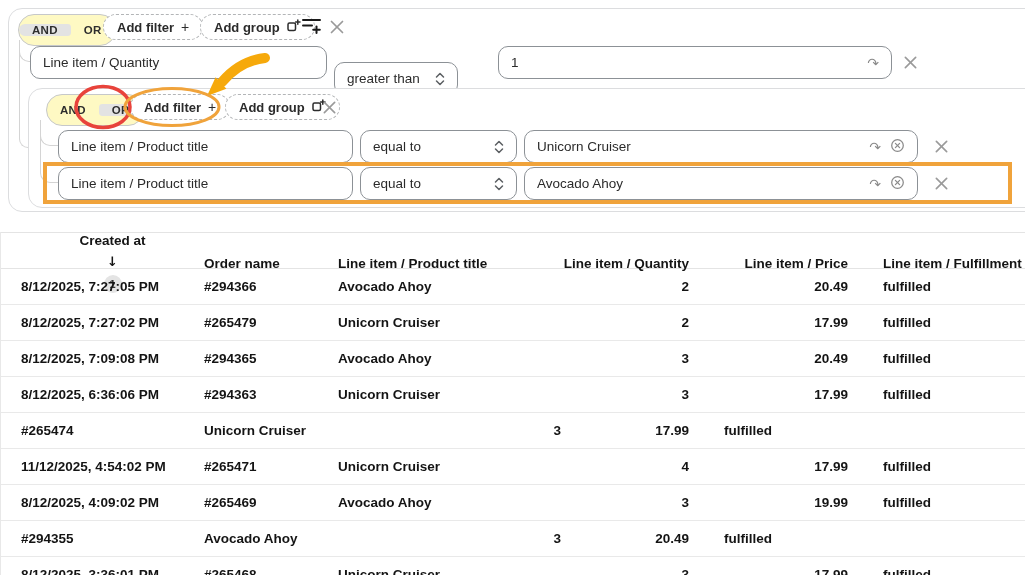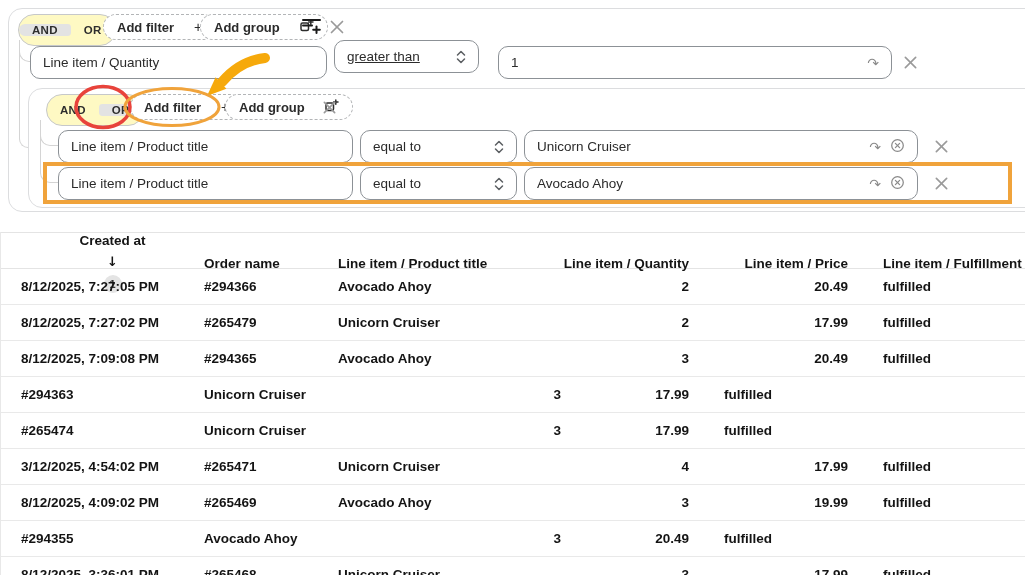--- a/index.html
+++ b/index.html
@@ -25,21 +25,21 @@
   .group-inner{left:28px;top:88px;width:1400px;height:120px;}
   .elbow{position:absolute;border-left:1.5px solid var(--line);border-bottom:1.5px solid var(--line);
          border-bottom-left-radius:10px;}
   .seg{position:absolute;display:flex;align-items:center;height:32px;border:1px solid #c6c8ca;
        border-radius:16px;background:#fef9c3;overflow:hidden;}
   .seg-opt{display:flex;align-items:center;padding:0 13px;font-size:11.5px;font-weight:700;
            letter-spacing:.3px;color:#2e2e2e;cursor:pointer;}
   .seg-opt.sel{background:#e3e3e3;}
   .seg-opt.sel.left{border-radius:14px 8px 8px 14px;}
   .seg-opt.sel.right{border-radius:8px 14px 14px 8px;}
-  .btn-dashed{position:absolute;display:flex;align-items:center;gap:20px;height:26px;padding:0 13px;
+  .btn-dashed{position:absolute;display:flex;align-items:center;gap:7px;height:26px;padding:0 13px;
               border:1px dashed #b3b5b7;border-radius:16px;background:#fff;font-size:13px;
               font-weight:700;color:#2b2b2b;cursor:pointer;white-space:nowrap;}
   .btn-dashed .plus{font-weight:500;font-size:14px;color:#2b2b2b;}
   .field{position:absolute;display:flex;align-items:center;height:33px;padding:0 12px;
          border:1px solid var(--input-border);border-radius:10px;background:#fff;
          font-size:13.5px;font-weight:500;color:#2b2b2b;}
   .field .trail{margin-left:auto;display:flex;align-items:center;gap:9px;}
   .redo-glyph{color:#8a8a8a;font-size:14px;line-height:1;font-family:"DejaVu Sans",sans-serif;}
   .x-btn{position:absolute;width:18px;height:18px;display:flex;align-items:center;justify-content:center;cursor:pointer;}
   .icon-line{stroke:#2c2c2c;stroke-width:1.5;stroke-linecap:round;fill:none;}
@@ -106,21 +106,21 @@
 <div class="x-btn" style="left:328px;top:18px;">
   <svg width="16" height="16" viewBox="0 0 16 16">
       <line x1="2.5" y1="2.5" x2="13.5" y2="13.5" class="x-stroke"></line>
       <line x1="13.5" y1="2.5" x2="2.5" y2="13.5" class="x-stroke"></line>
     </svg>
 </div>
 
 <div class="field" style="left:30px;top:46px;width:297px;">
   <span>Line item / Quantity</span>
 </div>
-<div class="field" style="left:334px;top:40px;width:145px;text-decoration:underline;">
+<div class="field" style="left:334px;top:62px;width:124px;">
   <span>greater than</span>
   <span class="trail">
     <svg width="10" height="14" viewBox="0 0 10 14">
         <polyline points="1.5,5 5,1.5 8.5,5" class="chev"></polyline>
         <polyline points="1.5,9 5,12.5 8.5,9" class="chev"></polyline>
       </svg>
   </span>
 </div>
 <div class="field" style="left:498px;top:46px;width:394px;">
   <span>1</span>
@@ -276,37 +276,38 @@
   <div class="tr">
     <div class="td">8/12/2025, 7:09:08 PM</div>
     <div class="td">#294365</div>
     <div class="td">Avocado Ahoy</div>
     <div class="td num">3</div>
     <div class="td num">20.49</div>
     <div class="td status">fulfilled</div>
   </div>
 
   <div class="tr">
+    <div class="td">8/12/2025, 6:36:06 PM</div>
     <div class="td">#294363</div>
     <div class="td">Unicorn Cruiser</div>
     <div class="td num">3</div>
     <div class="td num">17.99</div>
     <div class="td status">fulfilled</div>
   </div>
 
   <div class="tr">
     <div class="td">#265474</div>
     <div class="td">Unicorn Cruiser</div>
     <div class="td num">3</div>
     <div class="td num">17.99</div>
     <div class="td status">fulfilled</div>
   </div>
 
   <div class="tr">
-    <div class="td">3/12/2025, 4:54:02 PM</div>
+    <div class="td">11/12/2025, 4:54:02 PM</div>
     <div class="td">#265471</div>
     <div class="td">Unicorn Cruiser</div>
     <div class="td num">4</div>
     <div class="td num">17.99</div>
     <div class="td status">fulfilled</div>
   </div>
 
   <div class="tr">
     <div class="td">8/12/2025, 4:09:02 PM</div>
     <div class="td">#265469</div>

